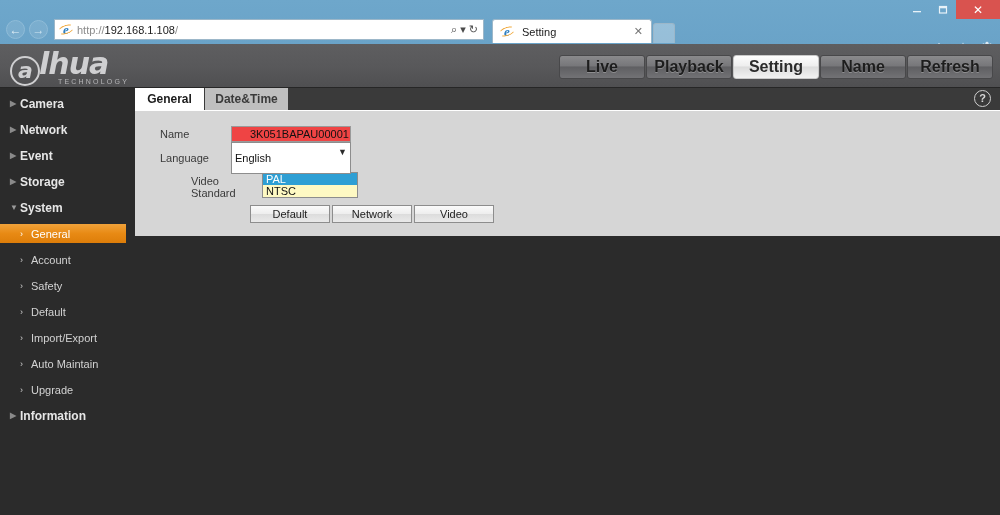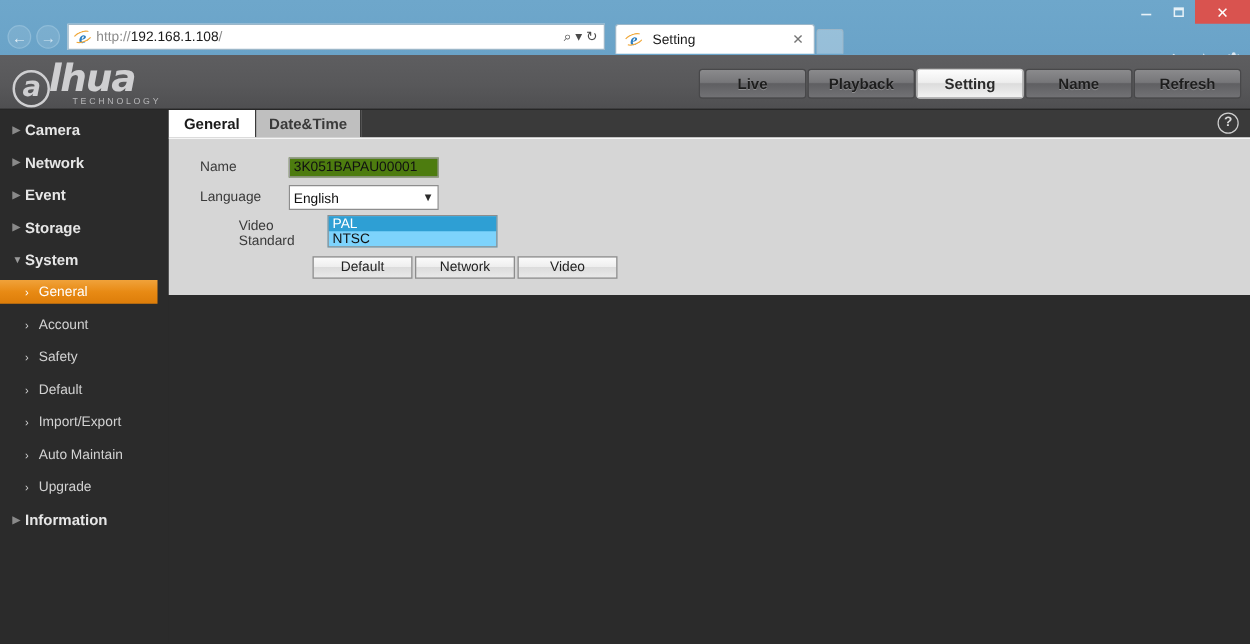--- a/index.html
+++ b/index.html
@@ -132,21 +132,21 @@
     font-family: "Liberation Sans", sans-serif;
   }
 
   .topnav { position: absolute; right: 0; top: 11px; display: flex; }
   .topnav-btn {
     width: 86px; height: 24px;
     margin-right: 1px;
     background: linear-gradient(180deg,#8a8a8c 0%,#77777a 45%,#5f5f62 50%,#727275 100%);
     border: 1px solid #48484a;
     border-radius: 3px;
-    color: #1d1d1d; font-size: 12px; font-weight: bold;
+    color: #1d1d1d; font-size: 16px; font-weight: bold;
     display:flex; align-items:center; justify-content:center;
     text-shadow: 0 1px 0 rgba(255,255,255,0.25);
   }
   .topnav-btn.active {
     background: linear-gradient(180deg,#fdfdfd 0%,#eeeeee 45%,#dcdcdc 50%,#f2f2f2 100%);
     border-color: #c9c9c9;
     color: #2b2b2b;
   }
   .topnav-btn:last-child { margin-right: 7px; }
 
@@ -225,41 +225,41 @@
   }
 
   .form { padding: 13px 0 0 25px; }
   .frow { display:flex; align-items:center; height: 20px; margin-bottom: 0px;}
   .flabel {
     width: 71px; flex: none;
     font-size: 11px; color: #3a3a3a;
   }
   .finput {
     width: 120px; height: 16px;
-    background: #4d7c0f; border: 1px solid #9a9a9a;
+    background: #ef4444; border: 1px solid #9a9a9a;
     font-size: 11px; color: #111;
-    padding: 0 3px; line-height: 14px;
+    padding: 0 18px; line-height: 14px;
   }
   .fselect {
-    width: 120px; height: 20px;
+    width: 120px; height: 32px;
     background: #fff; border: 1px solid #8d8d8d;
     font-size: 11px; color: #111;
     padding: 0 2px 0 3px; line-height: 15px;
-    display:flex; align-items:flex-end; position:relative;
+    display:flex; align-items:center; position:relative;
   }
   .fselect .chevd {
     position:absolute; right: 3px; top: 2px;
     font-size: 9px; color: #2b2b2b;
   }
   .row-gap { height: 4px; }
 
   .listbox {
-    width: 136px;
+    width: 96px;
     border: 1px solid #8d8d8d;
-    background: #7dd3fc;
+    background: #fef9c3;
     font-size: 11px;
   }
   .lopt { height: 12px; line-height: 12px; padding-left: 3px; color: #111; }
   .lopt.selected { background: #2e9fd4; color: #ffffff; }
 
   .btnrow { display:flex; gap: 2px; margin-top: 6px; margin-left: 90px; }
   .btn {
     width: 80px; height: 18px;
     background: linear-gradient(180deg,#fbfbfb 0%,#eeeeee 48%,#dcdcdc 50%,#e9e9e9 100%);
     border: 1px solid #8d8d8d;

